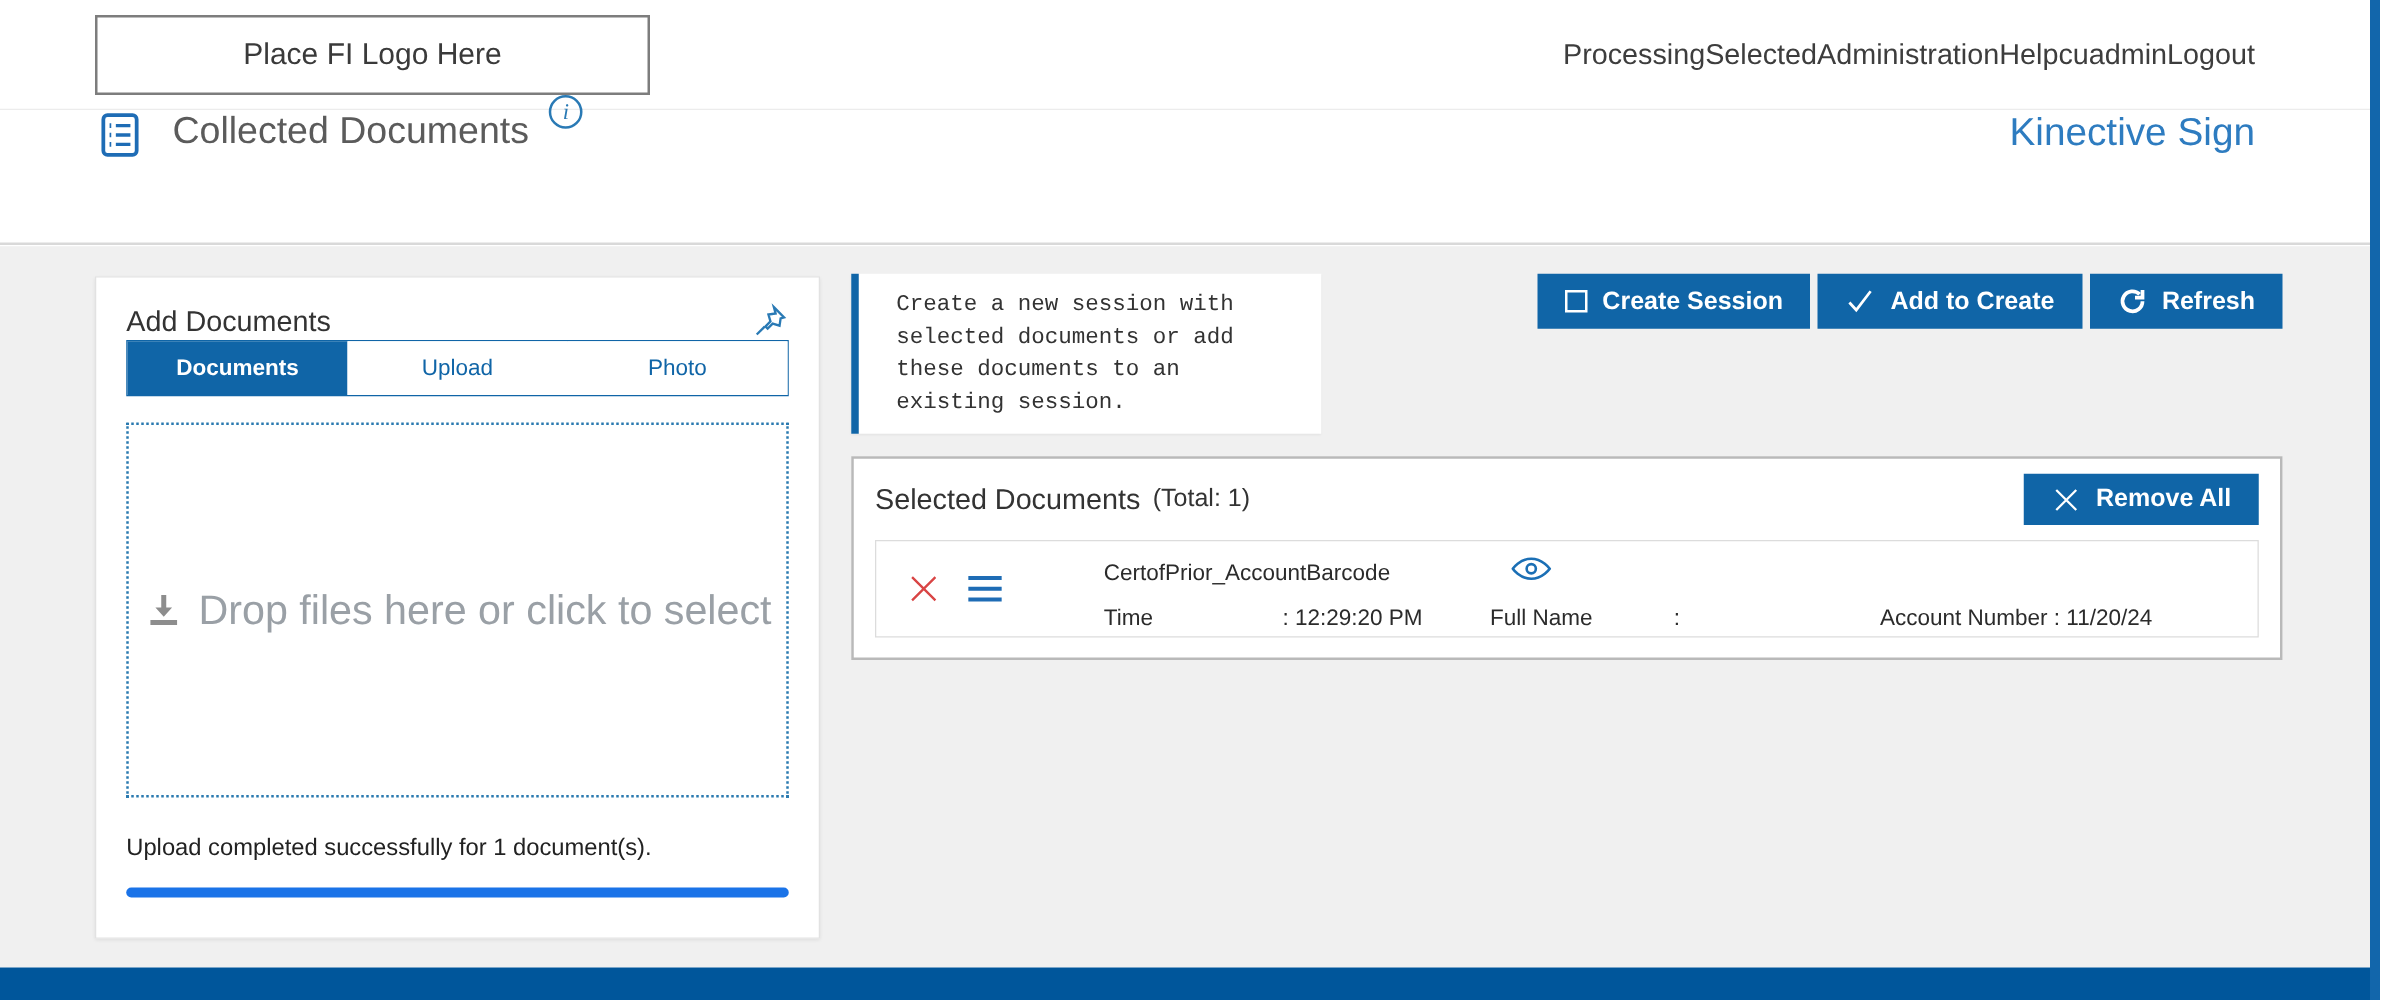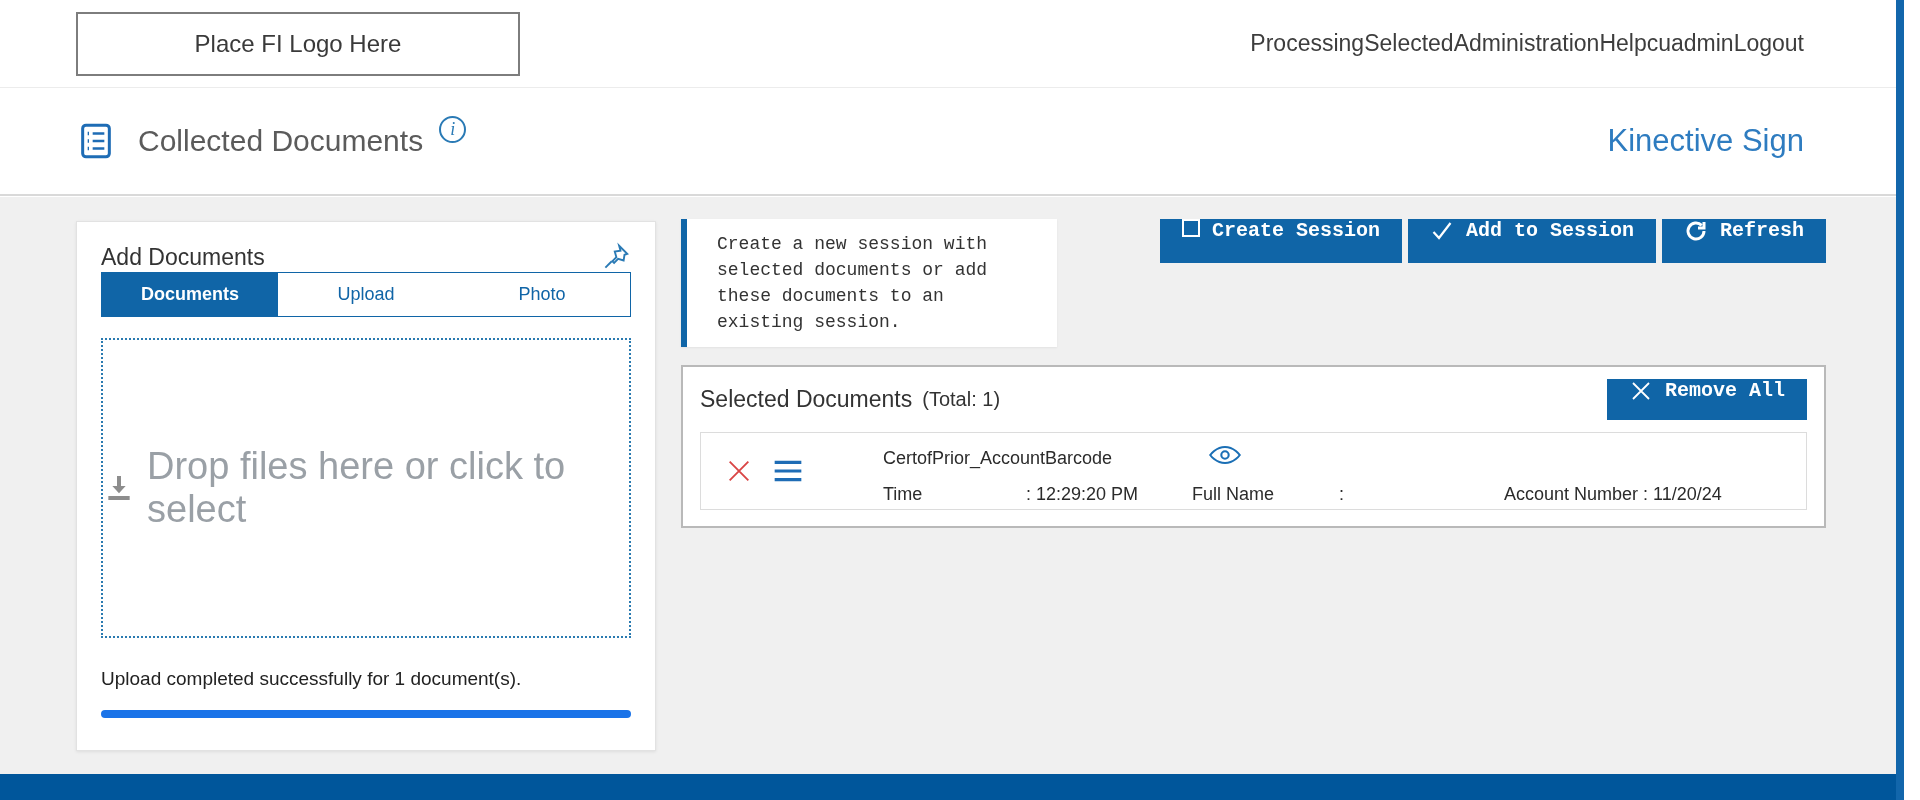--- a/index.html
+++ b/index.html
@@ -18,21 +18,21 @@
   }
   .logo-box {
     width:444px; height:64px; border:2px solid #7d7d7d;
     display:flex; align-items:center; justify-content:center;
     font-size:24px; color:#3a3a3a; background:#fff;
   }
   .main-nav { margin-left:auto; display:flex; }
   .main-nav a { font-size:23px; color:#3d3d3d; text-decoration:none; cursor:pointer; }
   
   .pagebar {
-    height:108px; background:#fff; display:flex; align-items:center;
+    height:108px; background:#fff; display:flex; align-items:flex-start;
     padding:0 116px 0 76px; border-bottom:2px solid #d9d9d9;
   }
   .page-icon { width:40px; height:40px; display:inline-flex; }
   .page-title { font-size:30px; font-weight:400; color:#5b5b5b; margin-left:22px; }
   .info-icon {
     width:27px; height:27px; border:2px solid #2a7ab5; border-radius:50%;
     color:#2a7ab5; font-family:"Liberation Serif", serif; font-style:italic;
     font-size:18px; display:inline-flex; align-items:center; justify-content:center;
     margin-left:16px; position:relative; top:-12px; cursor:pointer;
   }
@@ -55,37 +55,37 @@
   .tab {
     flex:1; border:none; background:#fff; color:#1065a7; font-size:18px;
     font-family:inherit; cursor:pointer;
   }
   .tab.active { background:#1065a7; color:#fff; font-weight:bold; }
   .dropzone {
     margin-top:21px; height:300px; border:2px dotted #2a7ab0;
     display:flex; align-items:center; justify-content:center; cursor:pointer;
   }
   .dz-icon { width:32px; height:32px; margin-right:12px; }
-  .dz-text { font-size:38px; color:#9aa0a6; }
+  .dz-text { font-size:33px; color:#9aa0a6; }
   .upload-status { margin-top:30px; font-size:19px; color:#222; }
   .progress { margin-top:20px; height:8px; border-radius:4px; background:#1a73e8; width:100%; }
   
   .right-col { margin-left:25px; width:1145px; }
   .top-row { display:flex; align-items:flex-start; }
   .info-box {
     width:376px; min-height:77px; background:#fff; border-left:6px solid #1065a7;
     padding:12px 30px; font-size:18px; color:#333; line-height:1.45;
     box-shadow:0 1px 2px rgba(0,0,0,.06);
     font-family:Liberation Mono, monospace;
   }
   .btn-group { margin-left:auto; display:flex; gap:6px; }
   .btn {
     height:44px; background:#1065a7; color:#fff; border:none; cursor:pointer;
-    font-family:Liberation Mono, monospace; font-size:20px; font-weight:bold;
-    display:inline-flex; align-items:flex-start; gap:12px; padding:0 22px;
+    font-family:Liberation Sans, sans-serif; font-size:20px; font-weight:bold;
+    display:inline-flex; align-items:center; gap:12px; padding:0 22px;
   }
   .btn .ic { display:inline-flex; }
   .sq-icon { width:18px; height:18px; border:2px solid #fff; background:transparent; }
   
   .selected-panel {
     margin-top:18px; background:#fff; border:2px solid #b9b9b9; padding:0 17px 16px;
   }
   .sel-head { display:flex; align-items:center; padding:12px 0 12px; }
   .sel-title { font-size:23px; color:#333; }
   .sel-total { font-size:20px; color:#333; margin-left:10px; }
@@ -192,21 +192,21 @@
                 <span class="sq-icon"></span>
               </span>
             <span>Create Session</span>
           </button>
           <button class="btn">
             <span class="ic">
               <svg viewBox="0 0 24 24" width="24" height="24" fill="none" stroke="#fff" stroke-width="2.2">
                 <path d="M3.5 13l5.5 6L20.5 4"></path>
               </svg>
             </span>
-            <span>Add to Session</span>
+            <span>Add to Create</span>
           </button>
           <button class="btn">
             <span class="ic">
               <svg viewBox="0 0 24 24" width="24" height="24" fill="none" stroke="#fff" stroke-width="3">
                 <path d="M20 12a8 8 0 1 1-2.3-5.6"></path>
                 <path d="M20 3v6h-6"></path>
               </svg>
             </span>
             <span>Refresh</span>
           </button>

